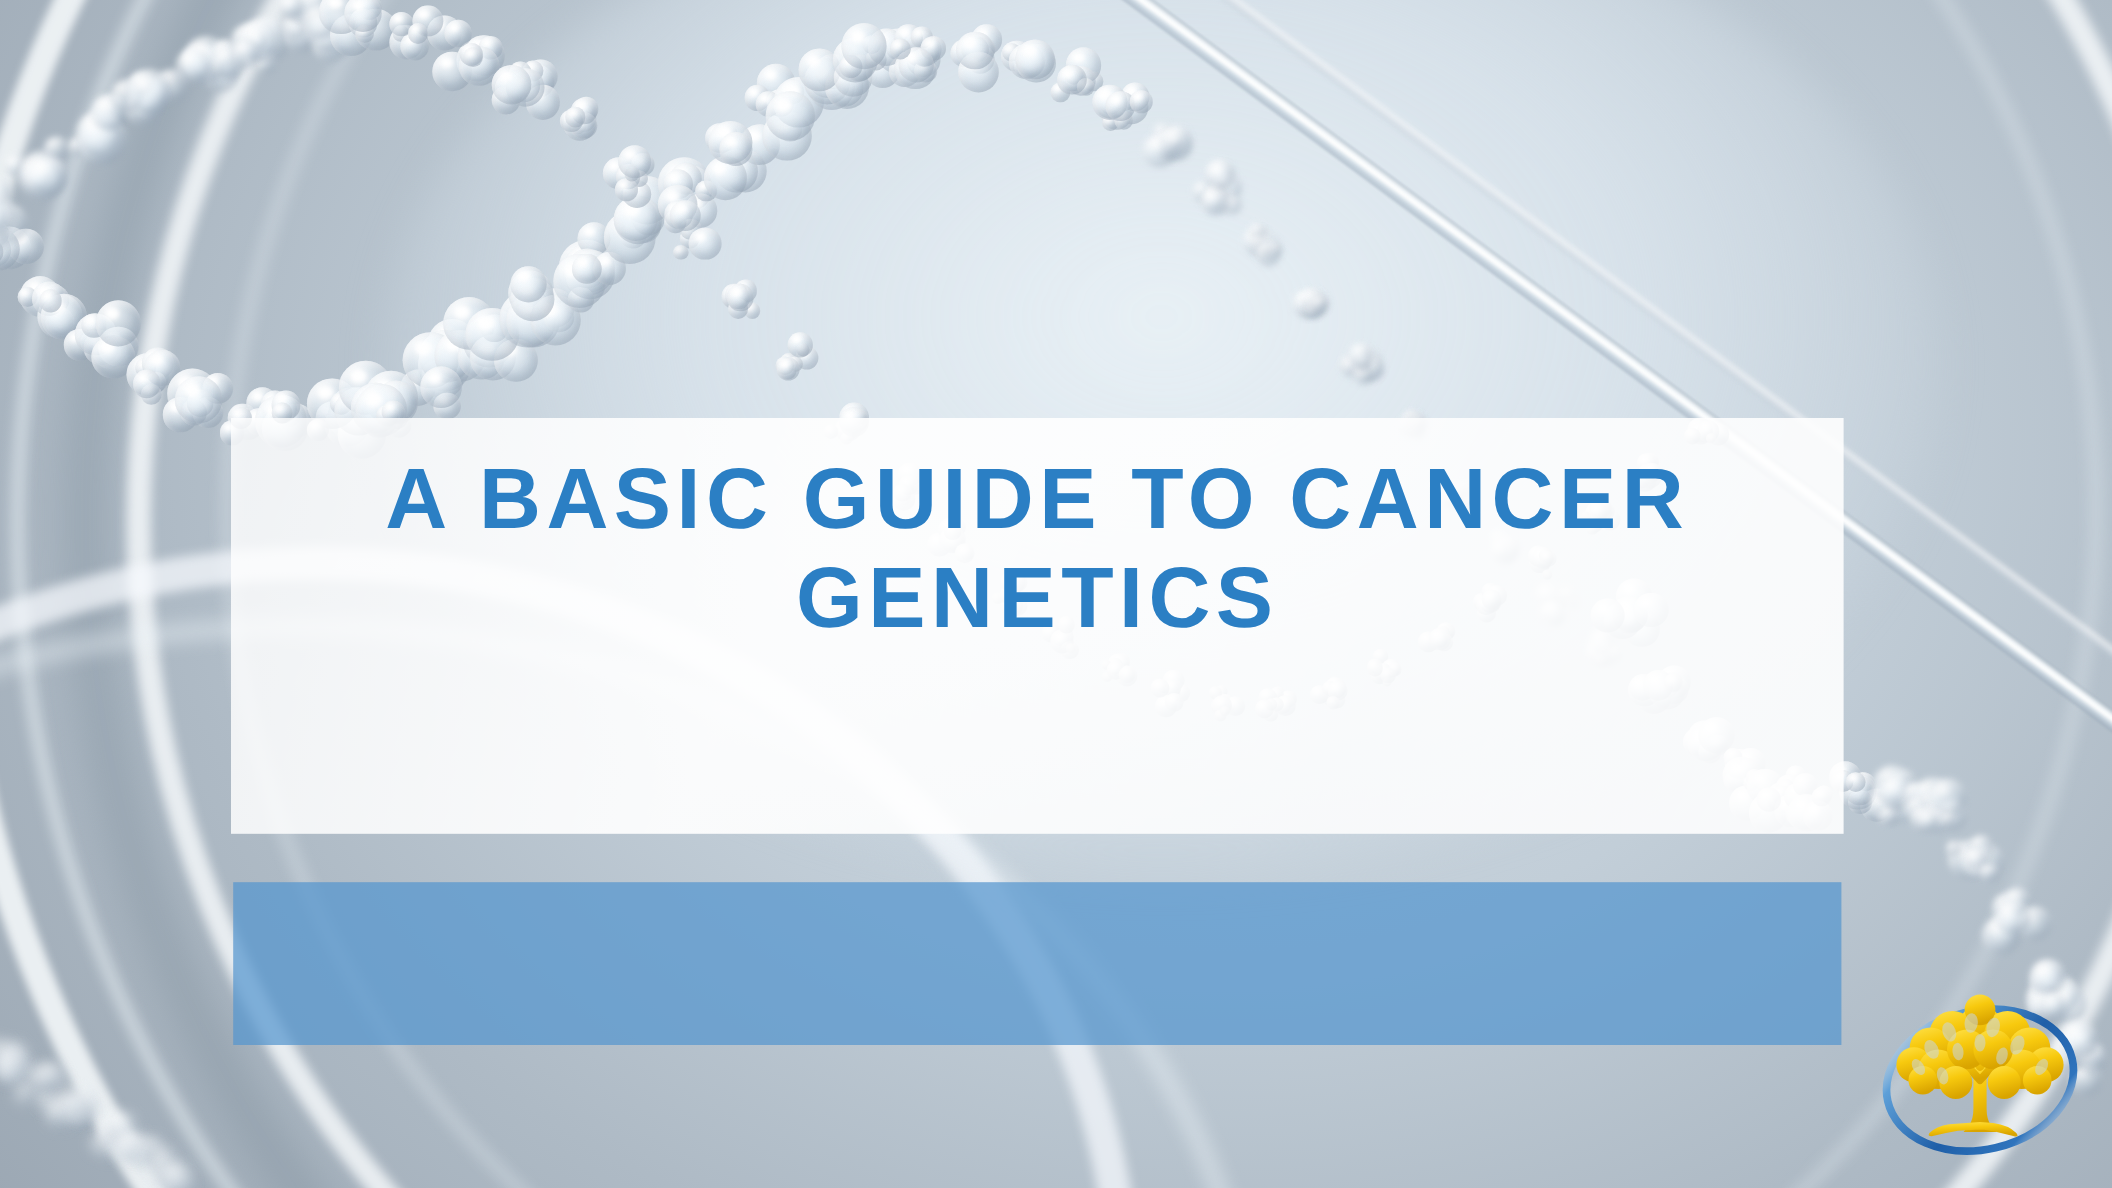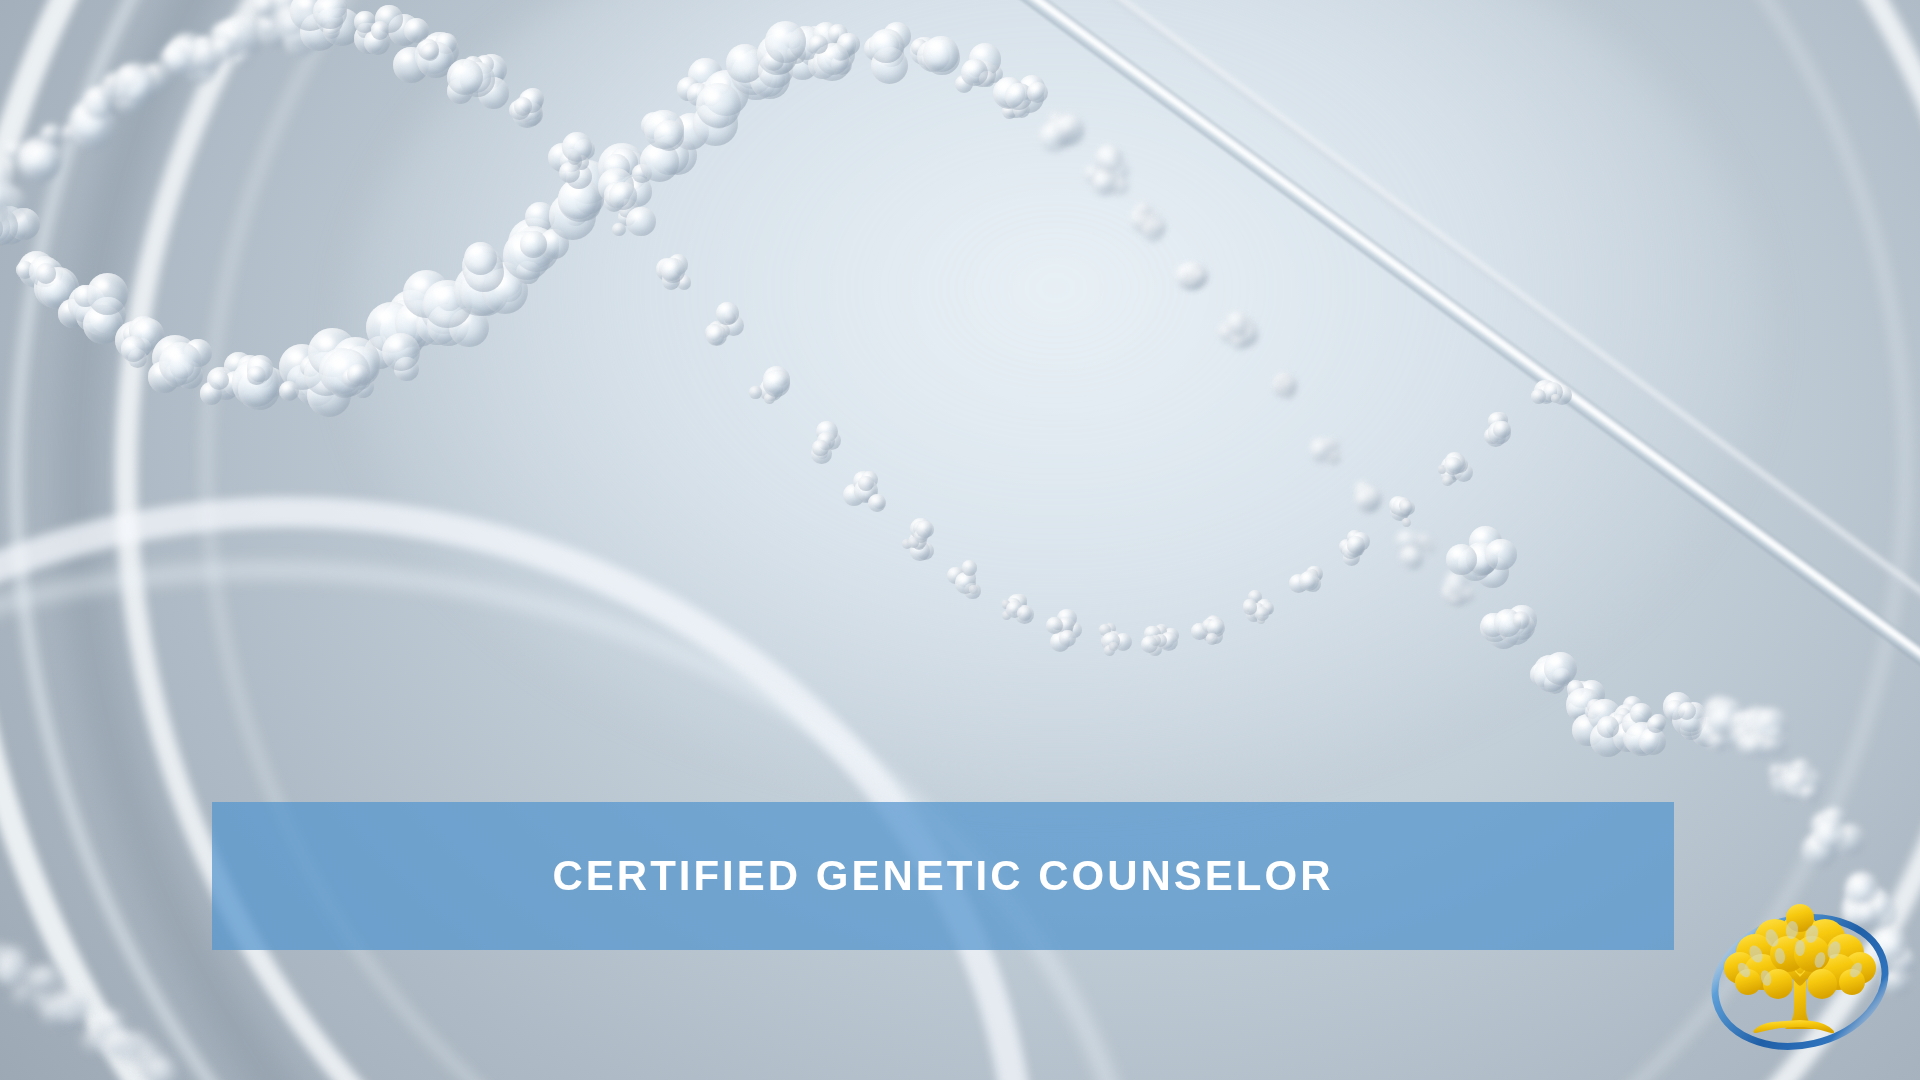--- a/index.html
+++ b/index.html
@@ -972,24 +972,26 @@
         <div class="bub far" style="width: 23.8299px; height: 23.8299px; left: 138.628px; top: 1059.51px;"></div>
         <div class="bub far" style="width: 27.6832px; height: 27.6832px; left: 136.373px; top: 1044.77px;"></div>
         <div class="bub far" style="width: 26.8431px; height: 26.8431px; left: 148.212px; top: 1066.42px;"></div>
         <div class="bub far" style="width: 22.9559px; height: 22.9559px; left: 146.395px; top: 1057.28px;"></div>
         <div class="bub far" style="width: 15.7843px; height: 15.7843px; left: 159.437px; top: 1067.51px;"></div>
         <div class="bub far" style="width: 13.8418px; height: 13.8418px; left: 138.242px; top: 1059.76px;"></div>
         <div class="bub far" style="width: 25.9095px; height: 25.9095px; left: 149.867px; top: 1056.89px;"></div>
       </div>
   </div>
 
+  <div class="title-panel">
+    <h1 class="title-text">A BASIC GUIDE TO CANCER GENETICS</h1>
+  </div>
 
   <div class="subtitle-bar">
     <div class="subtitle-text">
-      <div>CERTIFIED GENETIC COUNSELOR</div>
     </div>
   </div>
 
   <div class="logo">
     <svg viewBox="0 0 200 185" xmlns="http://www.w3.org/2000/svg">
       <defs>
         <linearGradient id="ringGrad" x1="0" y1="0" x2="1" y2="1">
           <stop offset="0%" stop-color="#ffffff" stop-opacity="0.15"></stop>
           <stop offset="22%" stop-color="#5d9fd8"></stop>
           <stop offset="55%" stop-color="#1f5fa8"></stop>

